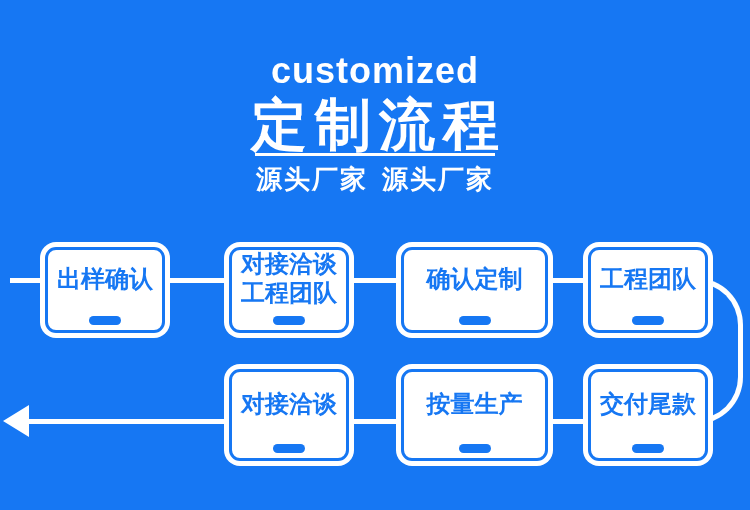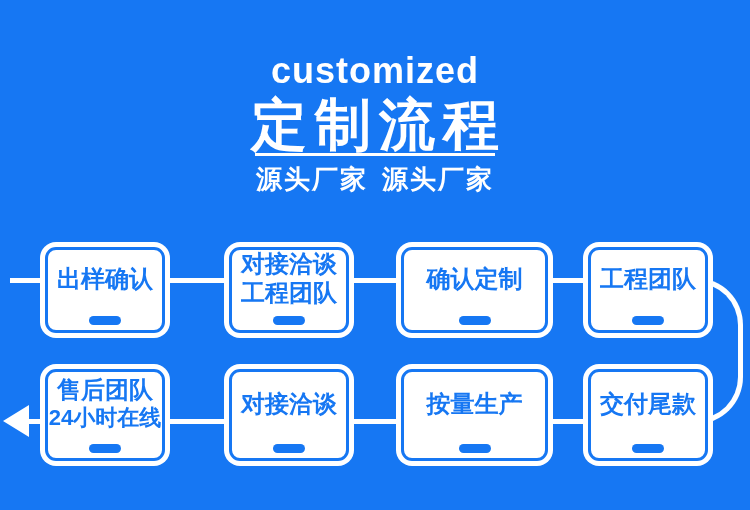--- a/index.html
+++ b/index.html
@@ -121,27 +121,20 @@
     <div class="step-dash"></div>
   </div>
 
   <div class="step r1 c4">
     <div class="step-inner">
       <div class="step-text">工程团队</div>
     </div>
     <div class="step-dash"></div>
   </div>
 
-  <div class="step r2 c1">
-    <div class="step-inner">
-      <div class="step-text">售后团队</div>
-      <div class="step-text small">24小时在线</div>
-    </div>
-    <div class="step-dash"></div>
-  </div>
 
   <div class="step r2 c2">
     <div class="step-inner">
       <div class="step-text">对接洽谈</div>
     </div>
     <div class="step-dash"></div>
   </div>
 
   <div class="step r2 c4">
     <div class="step-inner">

